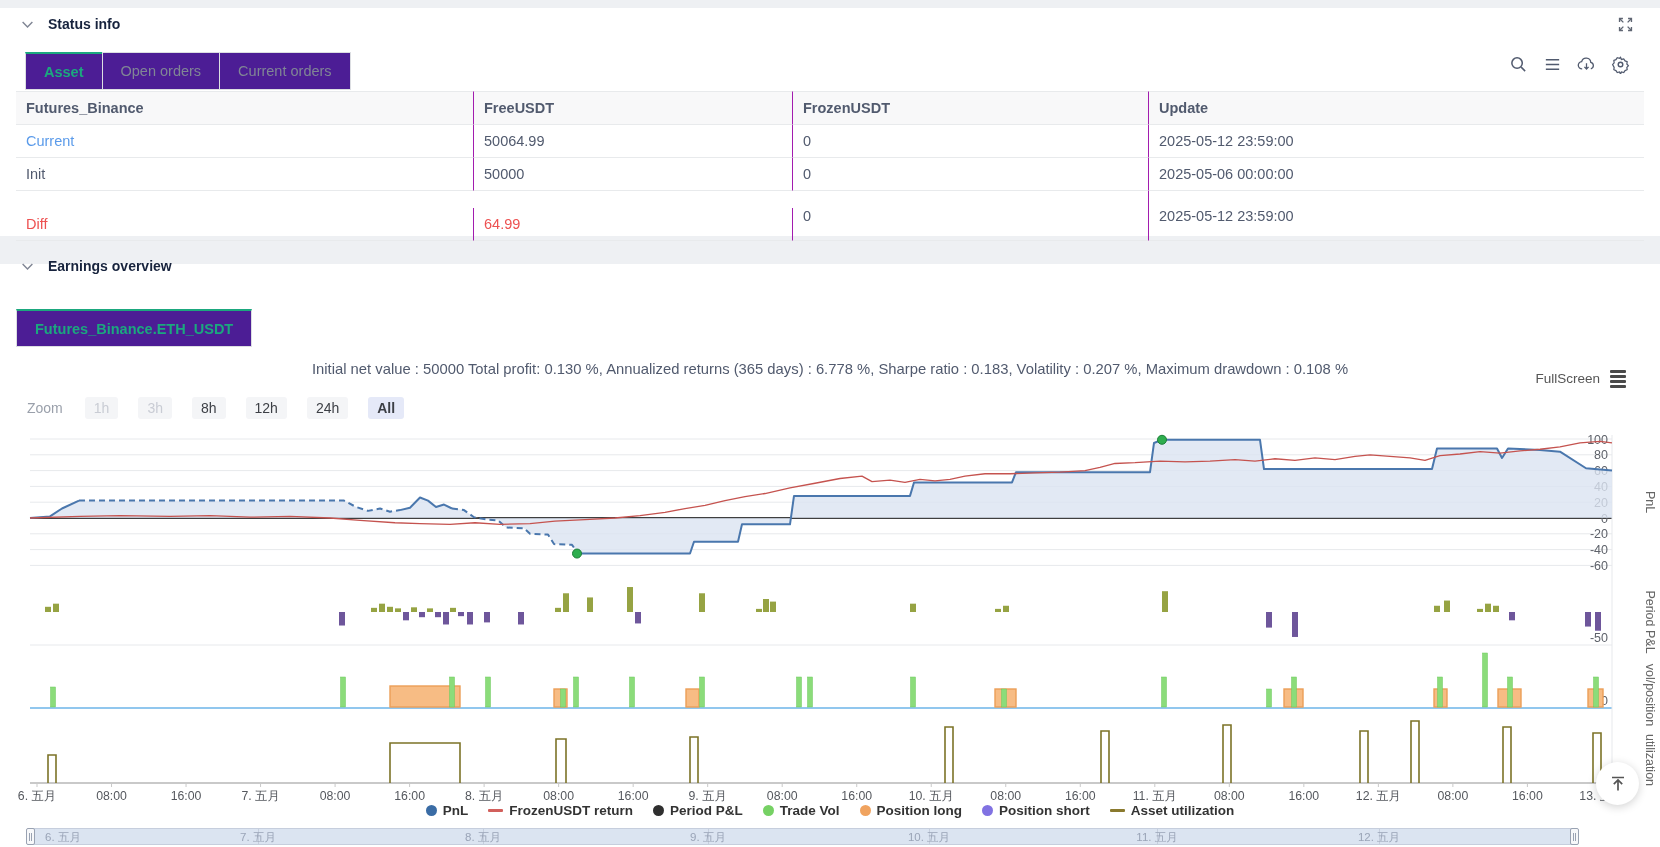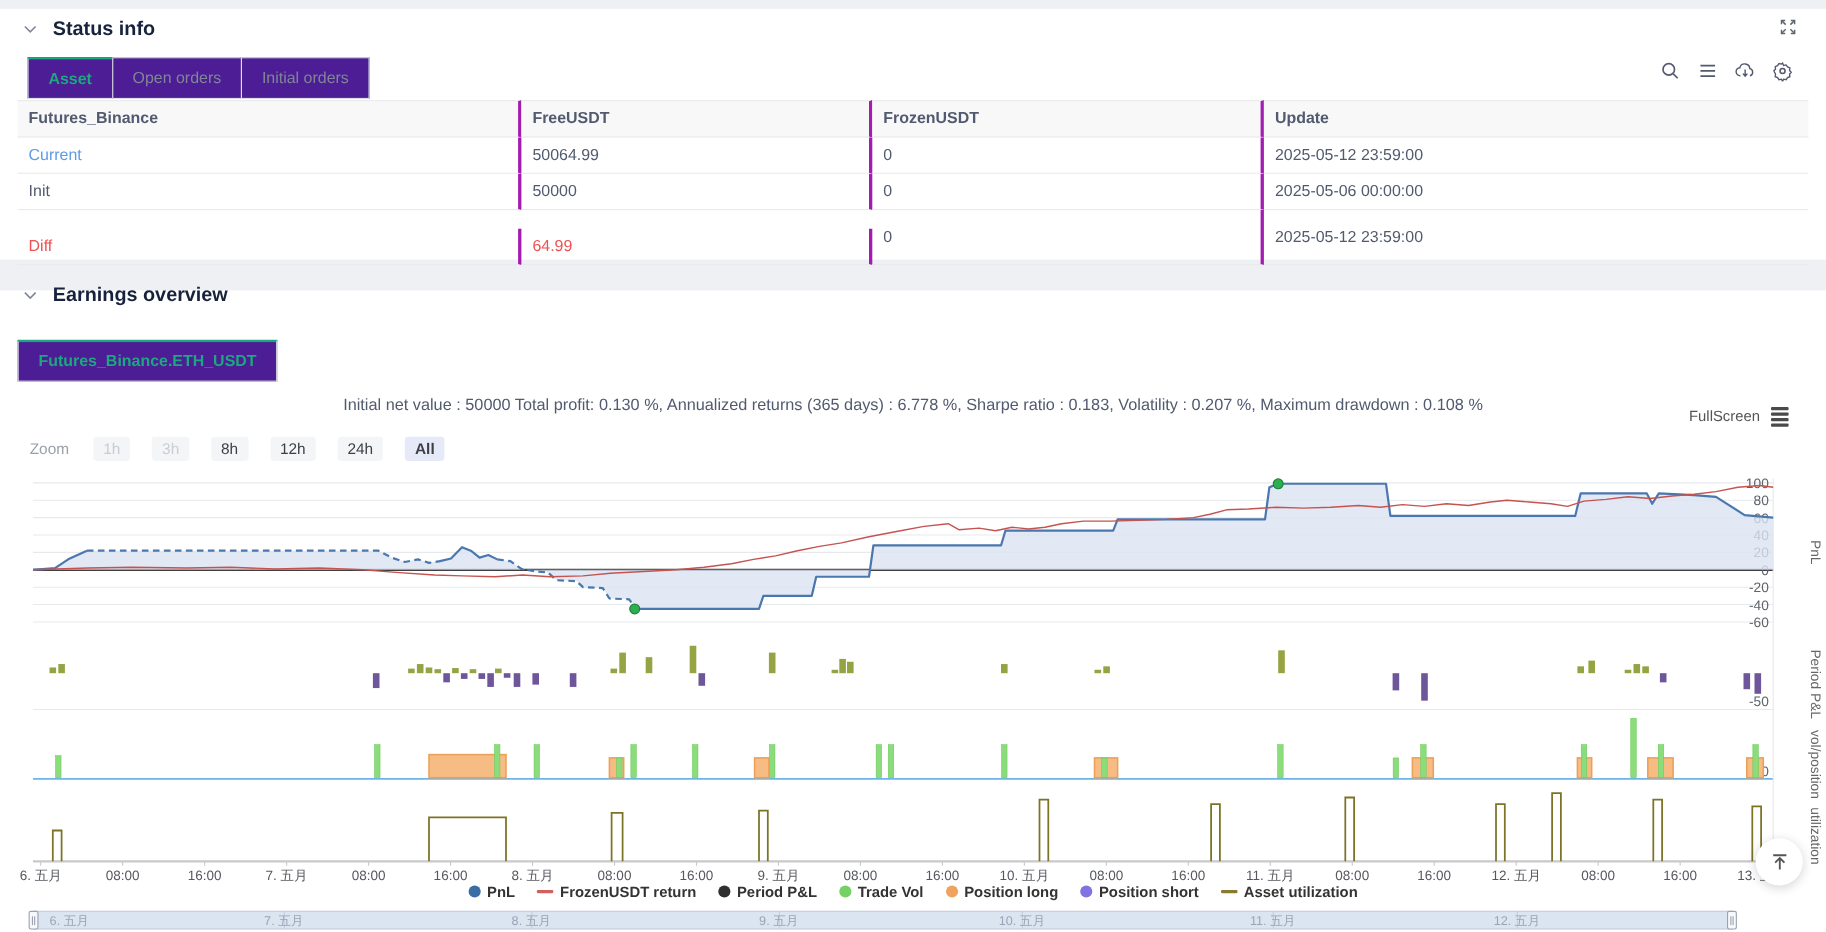--- a/index.html
+++ b/index.html
@@ -1,37 +1,37 @@
 <!DOCTYPE html>
 <html><head>
 <meta charset="utf-8">
 <style>
   * { margin:0; padding:0; box-sizing:border-box; }
   html,body { background:#fff; }
   body { font-family:"Liberation Sans", sans-serif; color:#515a6e; }
   #app { position:relative; width:1660px; height:847px; background:#fff; overflow:hidden; }
   .grayband { position:absolute; left:0; width:1660px; background:#eef0f3; }
   .card-head { position:absolute; display:flex; align-items:center; gap:14px; }
-  .card-title { font-size:18px; font-weight:bold; color:#17233d; }
+  .card-title { font-size:14px; font-weight:bold; color:#17233d; }
   .chev { width:13px; height:13px; color:#808695; cursor:pointer; }
 
   
   #status-tabs { position:absolute; left:26px; top:52px; display:flex; }
   .tab { height:38px; display:flex; align-items:center; padding:0 18px; font-size:14.5px;
          border:1px solid #dcdee2; border-top:1px solid #dcdee2; margin-left:-1px; background:#4c1d95;
          color:#808695; cursor:pointer; }
   .tab.active { color:#1ba87e; border-top:2px solid #1ba87e; font-weight:bold; }
 
   .toolbar { position:absolute; top:55px; right:30px; display:flex; gap:15px; align-items:center; }
   .toolbar svg { width:19px; height:19px; cursor:pointer; }
 
   
   #asset-table { position:absolute; left:16px; top:91px; width:1628px; font-size:14.5px; }
   .tr { display:grid; grid-template-columns:458px 319px 356px 1fr; }
-  .td { padding:8px 10px; border-bottom:1px solid #e8eaec; border-right:3px solid #a21caf;
+  .td { padding:8px 10px; border-bottom:1px solid #e8eaec; border-right:1px solid #a21caf;
         min-height:33px; display:flex; align-items:center; }
   .td:last-child { border-right:none; }
   .tr.head .td { background:#f8f8f9; font-weight:bold; border-top:1px solid #e8eaec; }
   .td.link { color:#5b9bea; cursor:pointer; }
   .td.danger { color:#ed5151;margin-top:17px; }
 
   
   #earn-tabs { position:absolute; left:17px; top:309px; display:flex; }
   #earn-tabs .tab { height:38px; min-width:198px; justify-content:center; }
   #summary { position:absolute; left:0; top:361px; width:1660px; text-align:center;
@@ -89,21 +89,21 @@
   <svg style="position:absolute;right:26px;top:16px;width:17px;height:17px;color:#5f6673" viewBox="0 0 20 20">
     <g fill="none" stroke="currentColor" stroke-width="1.6">
       <path d="M3 7V3h4M13 3h4v4M17 13v4h-4M7 17H3v-4"></path>
       <path d="M3.5 3.5l4 4M16.5 3.5l-4 4M16.5 16.5l-4-4M3.5 16.5l4-4"></path>
     </g>
   </svg>
 
   <div id="status-tabs">
       <div class="tab active">Asset</div>
       <div class="tab">Open orders</div>
-      <div class="tab">Initial orders</div>
+      <div class="tab">Current orders</div>
     </div>
 
   <div class="toolbar">
     <svg viewBox="0 0 20 20">
         <circle cx="8.5" cy="8.5" r="5.5" fill="none" stroke="#515a6e" stroke-width="1.6"></circle>
         <path d="M12.8 12.8l4.2 4.2" stroke="#515a6e" stroke-width="1.6"></path>
       </svg>
     <svg viewBox="0 0 20 20">
         <path d="M3 5h14M3 10h14M3 15h14" stroke="#515a6e" stroke-width="1.7"></path>
       </svg>

